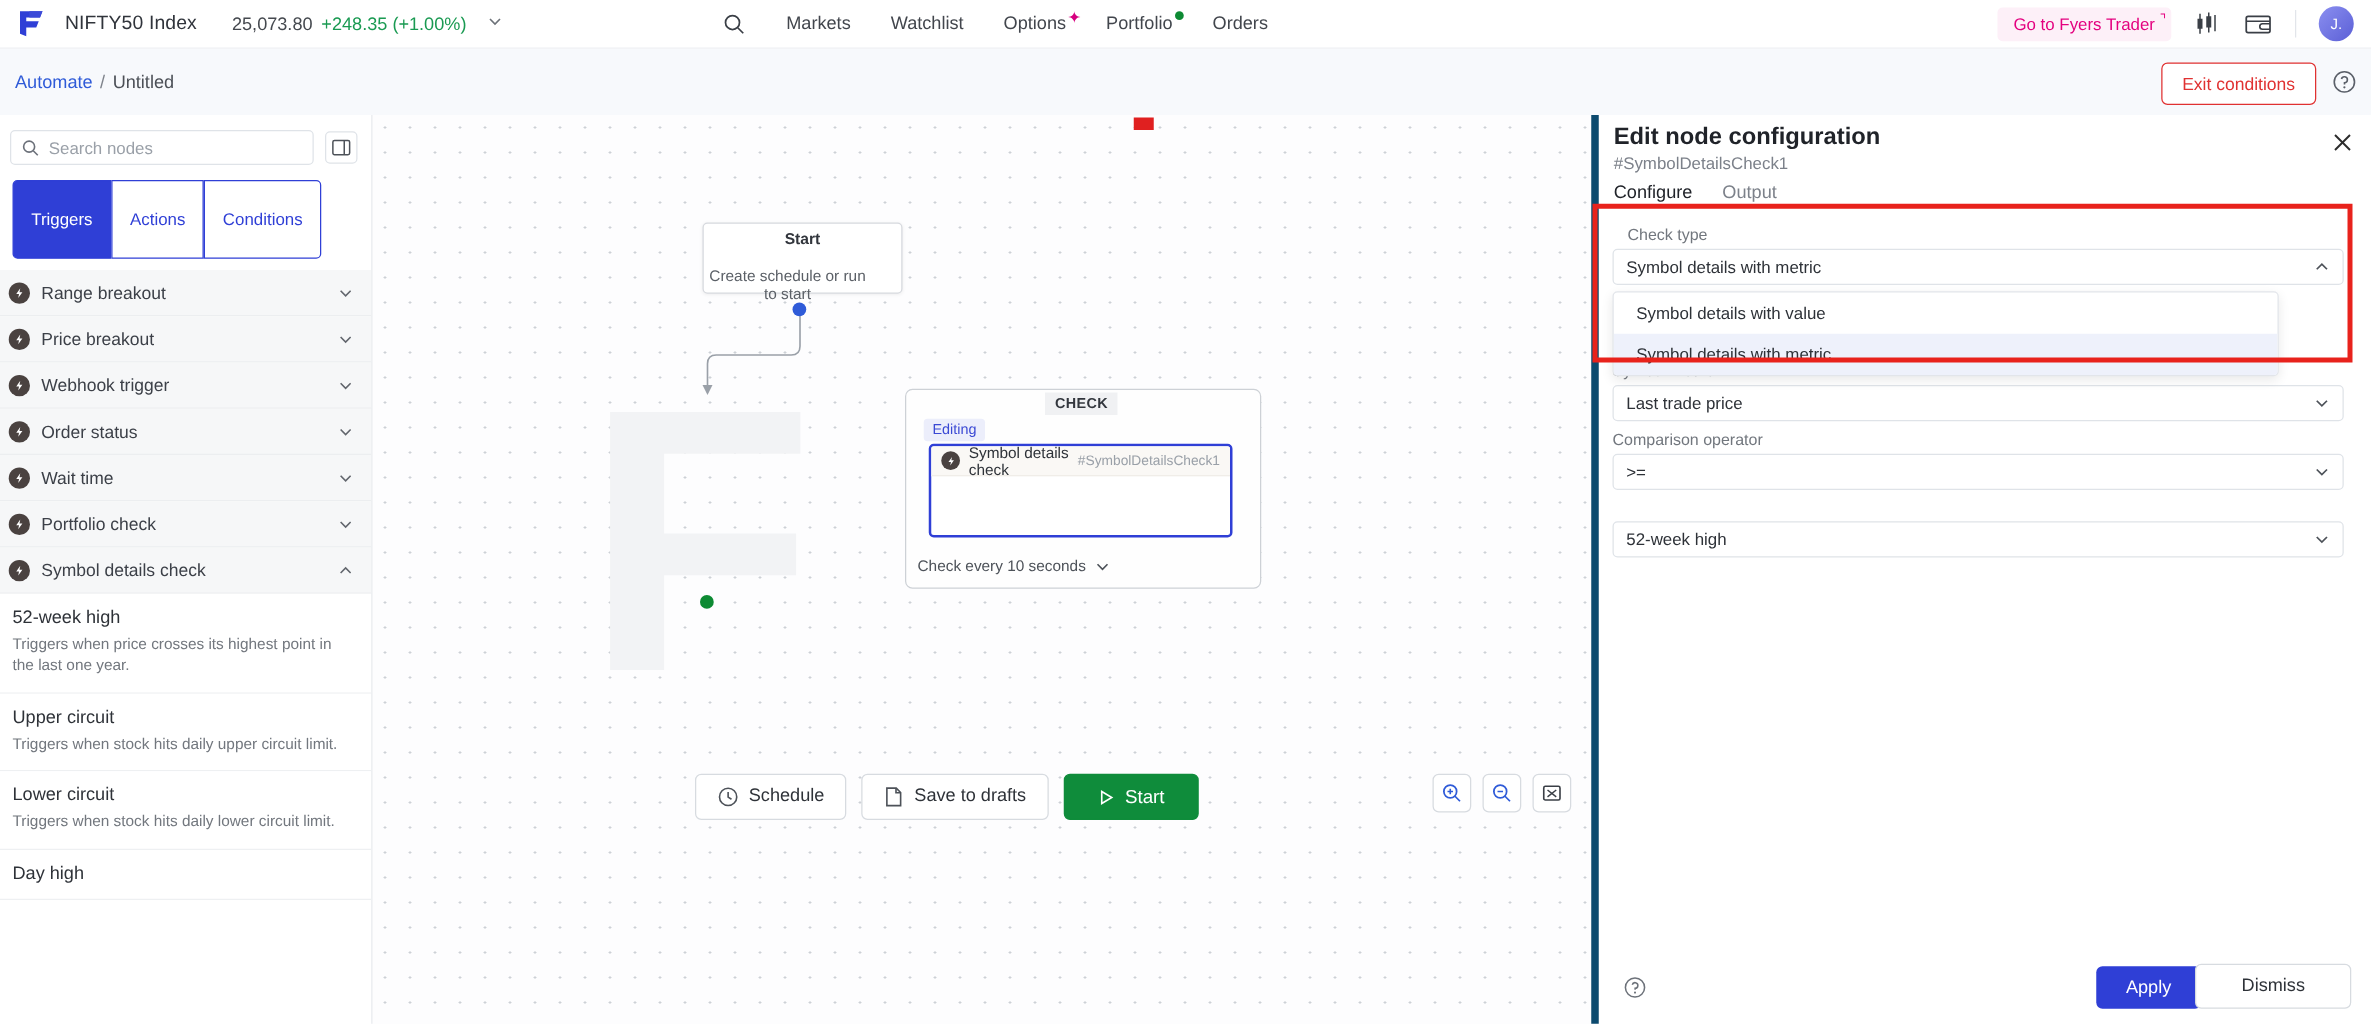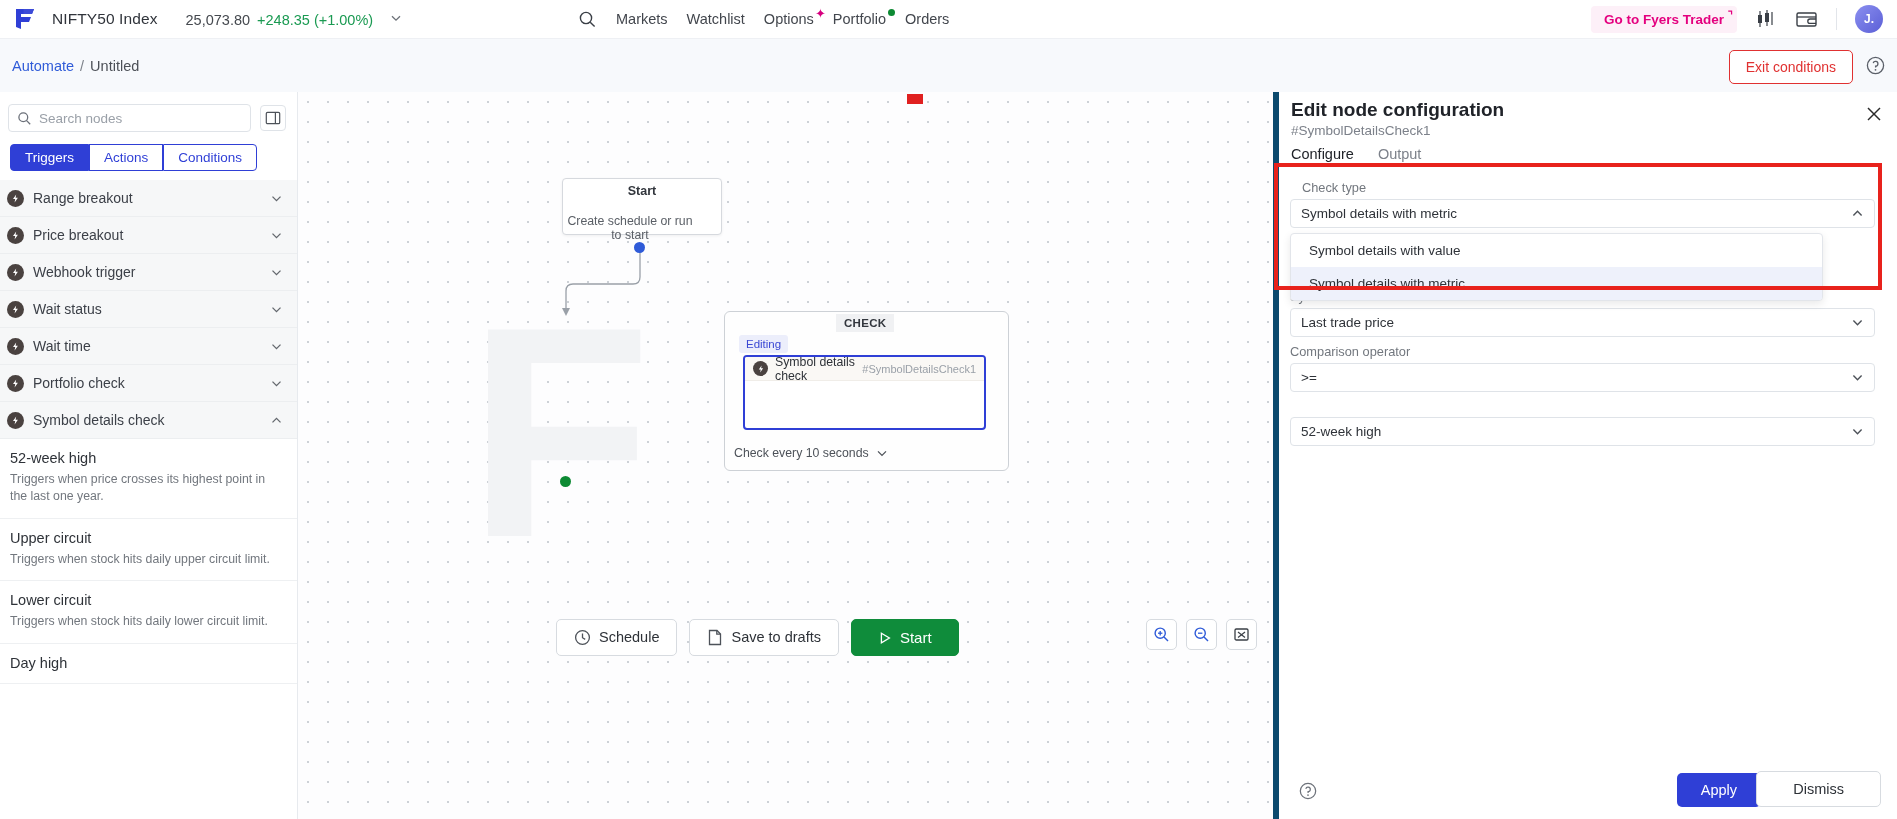--- a/index.html
+++ b/index.html
@@ -19,28 +19,28 @@
     z-index: 40;
   }
   .logo-wrap { margin-left: 12px; display: flex; align-items: center; }
   .brand-ticker {
     margin-left: 14px; font-size: 15.5px; color: #30343b; letter-spacing: .1px;
   }
   .quote-wrap { margin-left: 28px; display: flex; align-items: baseline; gap: 7px; font-size: 14.5px; }
   .quote-price { color: #45494f; }
   .quote-change { color: #1a9a52; }
   .chev-sm { margin-left: 9px; color: #6c7178; }
-  .nav-center { position: absolute; left: 578px; display: flex; align-items: center; gap: 19px; }
+  .nav-center { position: absolute; left: 578px; display: flex; align-items: center; gap: 32px; }
   .nav-link { font-size: 14.5px; color: #42464d; cursor: pointer; position: relative; }
   .nav-link .sparkle { position: absolute; top: -5px; right: -12px; color: #d6007f; font-size: 13px; }
   .nav-link .greendot {
     position: absolute; top: -2px; right: -9px; width: 7px; height: 7px;
     border-radius: 50%; background: #0d8a33;
   }
-  .nav-right { position: absolute; right: 14px; display: flex; align-items: center; gap: 18px; font-weight: bold; }
+  .nav-right { position: absolute; right: 14px; display: flex; align-items: center; gap: 18px; }
   .fyers-btn {
     background: #fdf0f8; color: #e4007f; font-size: 13.5px;
     padding: 6px 13px 6px 13px; border-radius: 4px; cursor: pointer; position: relative;
   }
   .fyers-btn .corner {
     position: absolute; top: 3px; right: 4px; font-size: 11px; color: #e4007f;
   }
   .icn { color: #3a3f46; cursor: pointer; display: flex; align-items: center; }
   .divider-v { width: 1px; height: 22px; background: #e2e5ea; }
   .avatar {
@@ -79,21 +79,21 @@
     border: none; outline: none; font-size: 13.5px; color: #2b2b2b;
     font-family: "Liberation Sans", sans-serif; width: 100%; background: transparent;
   }
   .searchbox input::placeholder { color: #9aa0a8; }
   .collapse-btn {
     width: 26px; height: 26px; border: 1px solid #dfe3e8; border-radius: 4px;
     display: flex; align-items: center; justify-content: center; cursor: pointer;
   }
   .tabs { display: flex; padding: 12px 0 0 10px; }
   .tab {
-    border: 1px solid #2f3fd6; font-size: 13.5px; padding: 5px 14px; cursor: pointer;
+    border: 1px solid #2f3fd6; font-size: 13.5px; padding: 23px 14px; cursor: pointer;
     color: #2f3fd6; background: #fff;
   }
   .tab:first-child { border-radius: 4px 0 0 4px; }
   .tab:last-child { border-radius: 0 4px 4px 0; }
   .tab.active { background: #2f3fd6; color: #fff; }
   .cat-list { margin-top: 9px; }
   .cat-row {
     display: flex; align-items: center; height: 37px; padding: 0 13px 0 7px;
     background: #f6f7f8; border-bottom: 1px solid #eceef0; cursor: pointer;
   }
@@ -390,21 +390,21 @@
             <path d="M3.5 5.6 L7.5 9.6 L11.5 5.6" stroke="#62666d" stroke-width="1.3" fill="none"></path>
           </svg>
         </span>
     </div>
     <div class="cat-row">
       <span class="bolt">
           <svg width="9" height="9" viewBox="0 0 9 9">
             <path d="M5.2 0.6 L2 5.1 H4.2 L3.6 8.4 L6.9 3.7 H4.6 Z" fill="#fff"></path>
           </svg>
         </span>
-      <span class="cat-label">Wait status</span>
+      <span class="cat-label">Order status</span>
       <span class="cat-chev">
           <svg width="15" height="15" viewBox="0 0 15 15">
             <path d="M3.5 5.6 L7.5 9.6 L11.5 5.6" stroke="#62666d" stroke-width="1.3" fill="none"></path>
           </svg>
         </span>
     </div>
     <div class="cat-row">
       <span class="bolt">
           <svg width="9" height="9" viewBox="0 0 9 9">
             <path d="M5.2 0.6 L2 5.1 H4.2 L3.6 8.4 L6.9 3.7 H4.6 Z" fill="#fff"></path>

